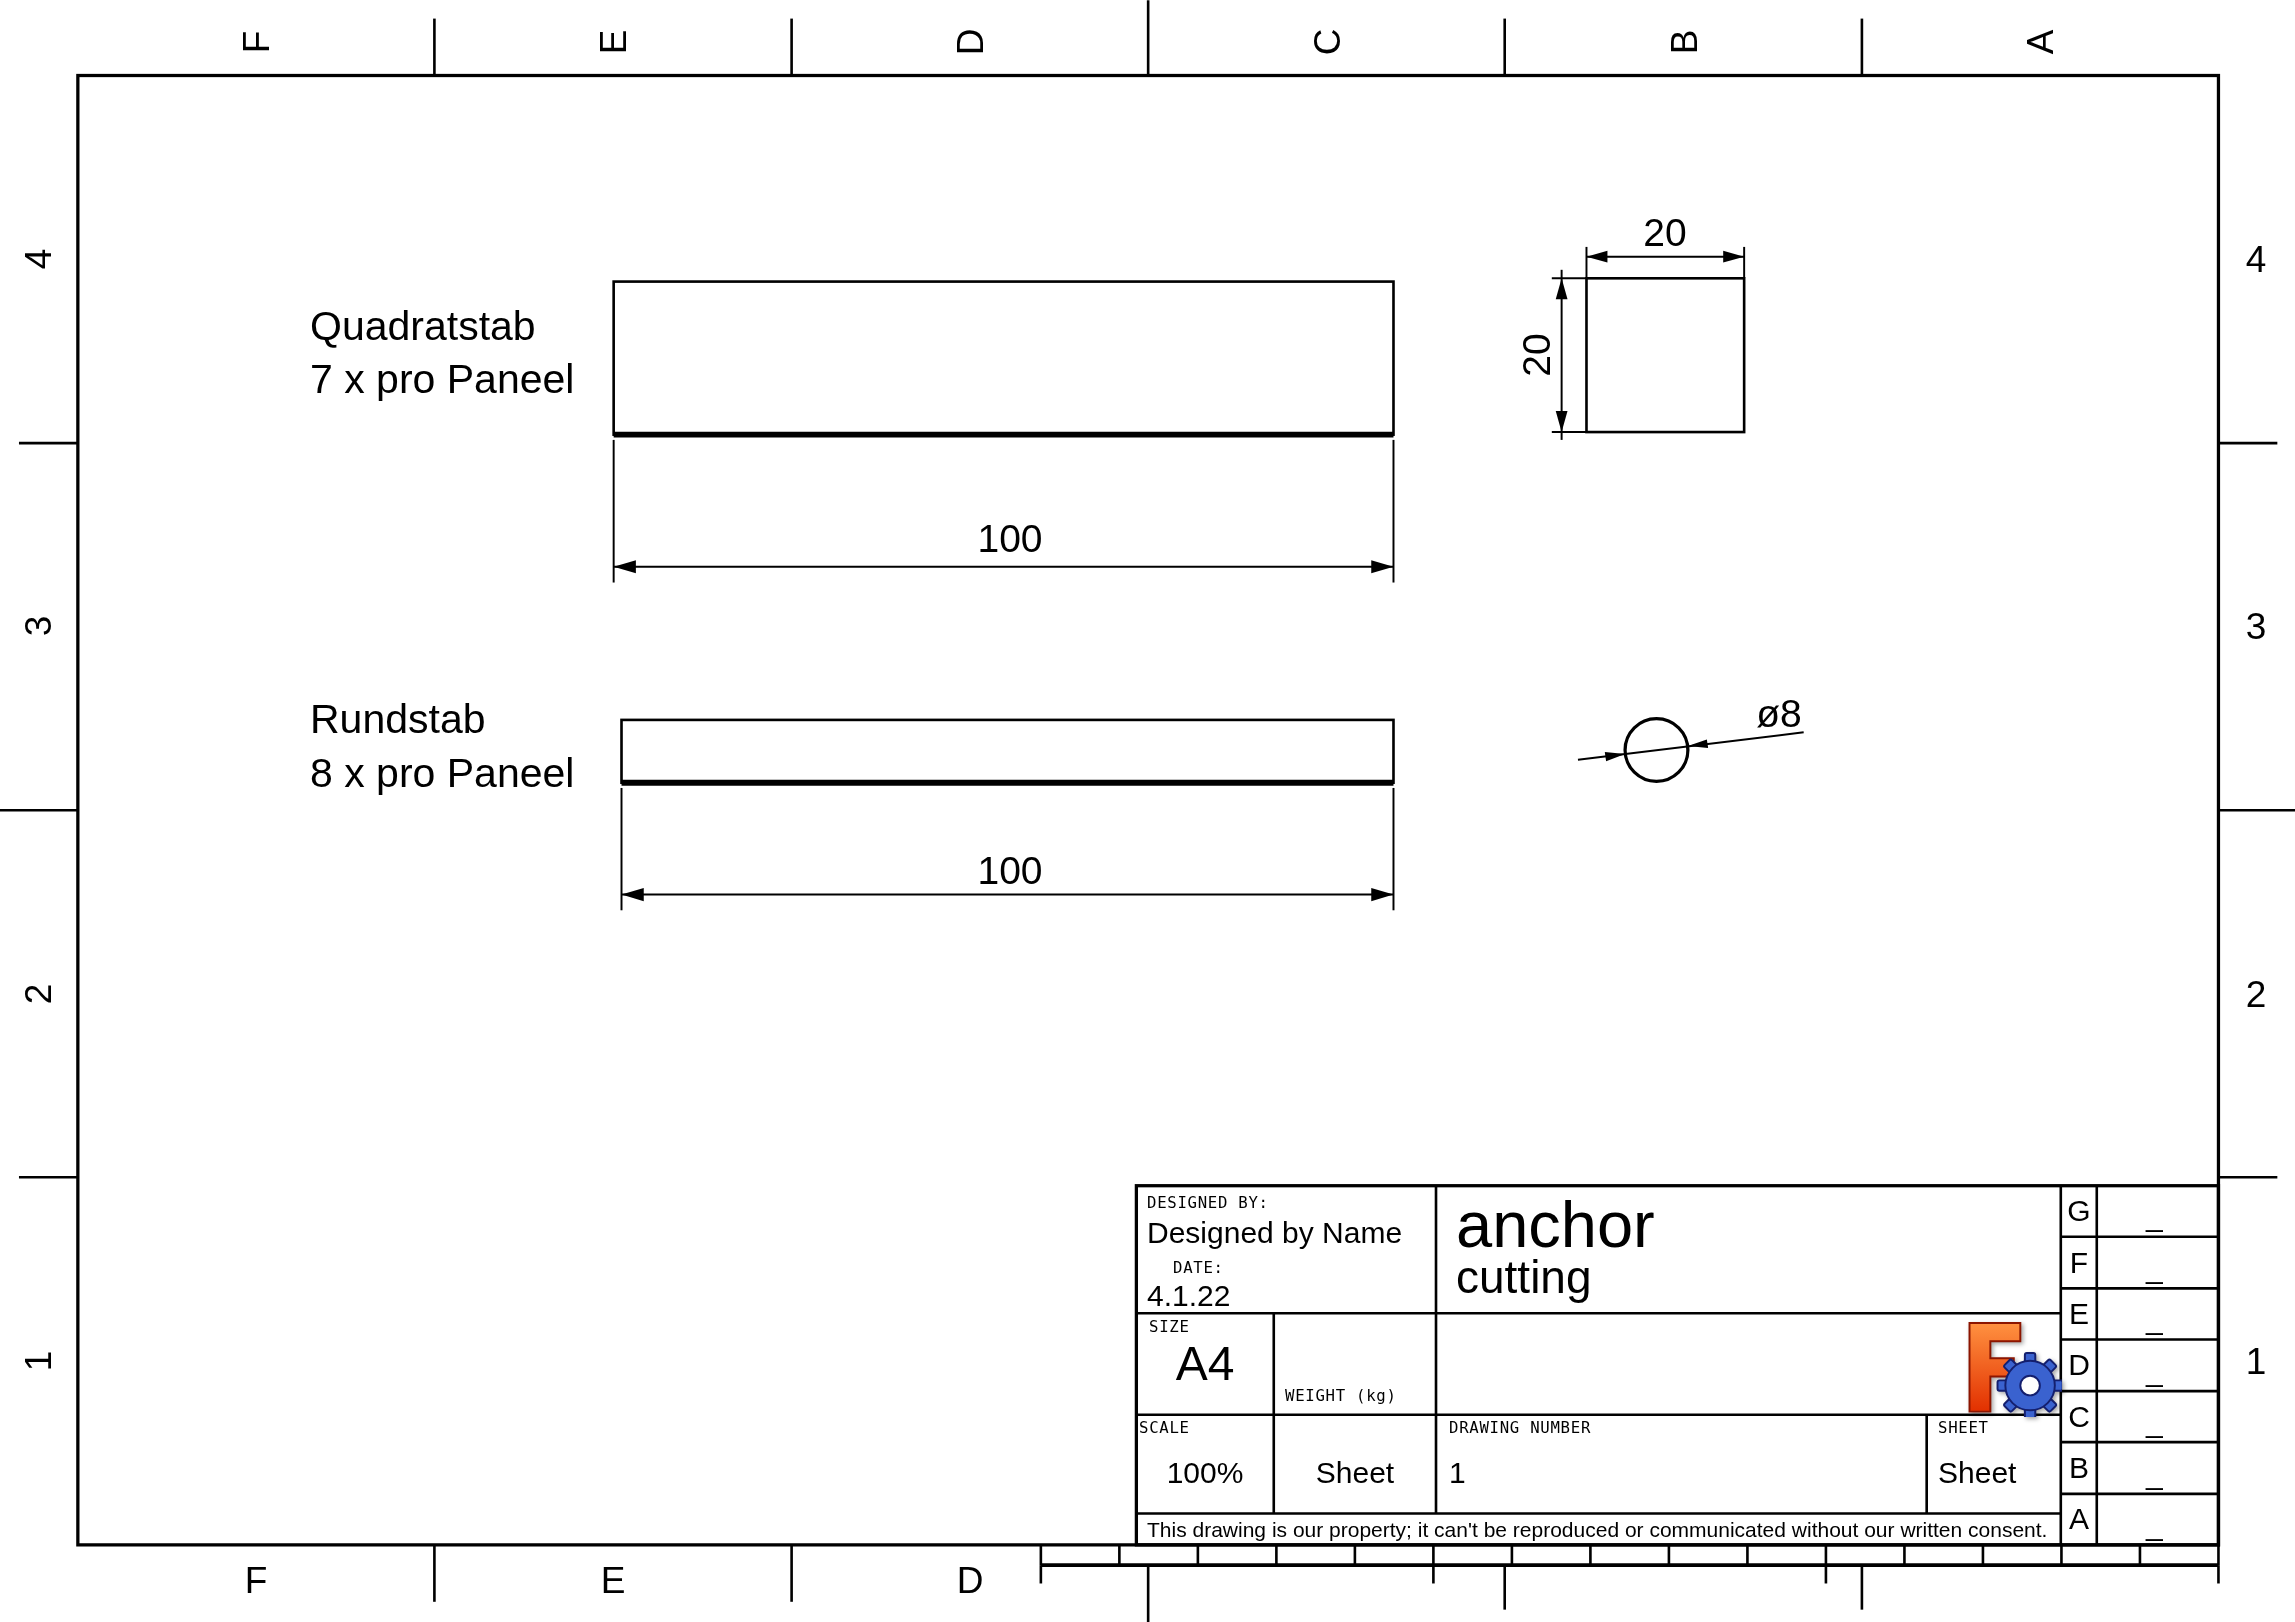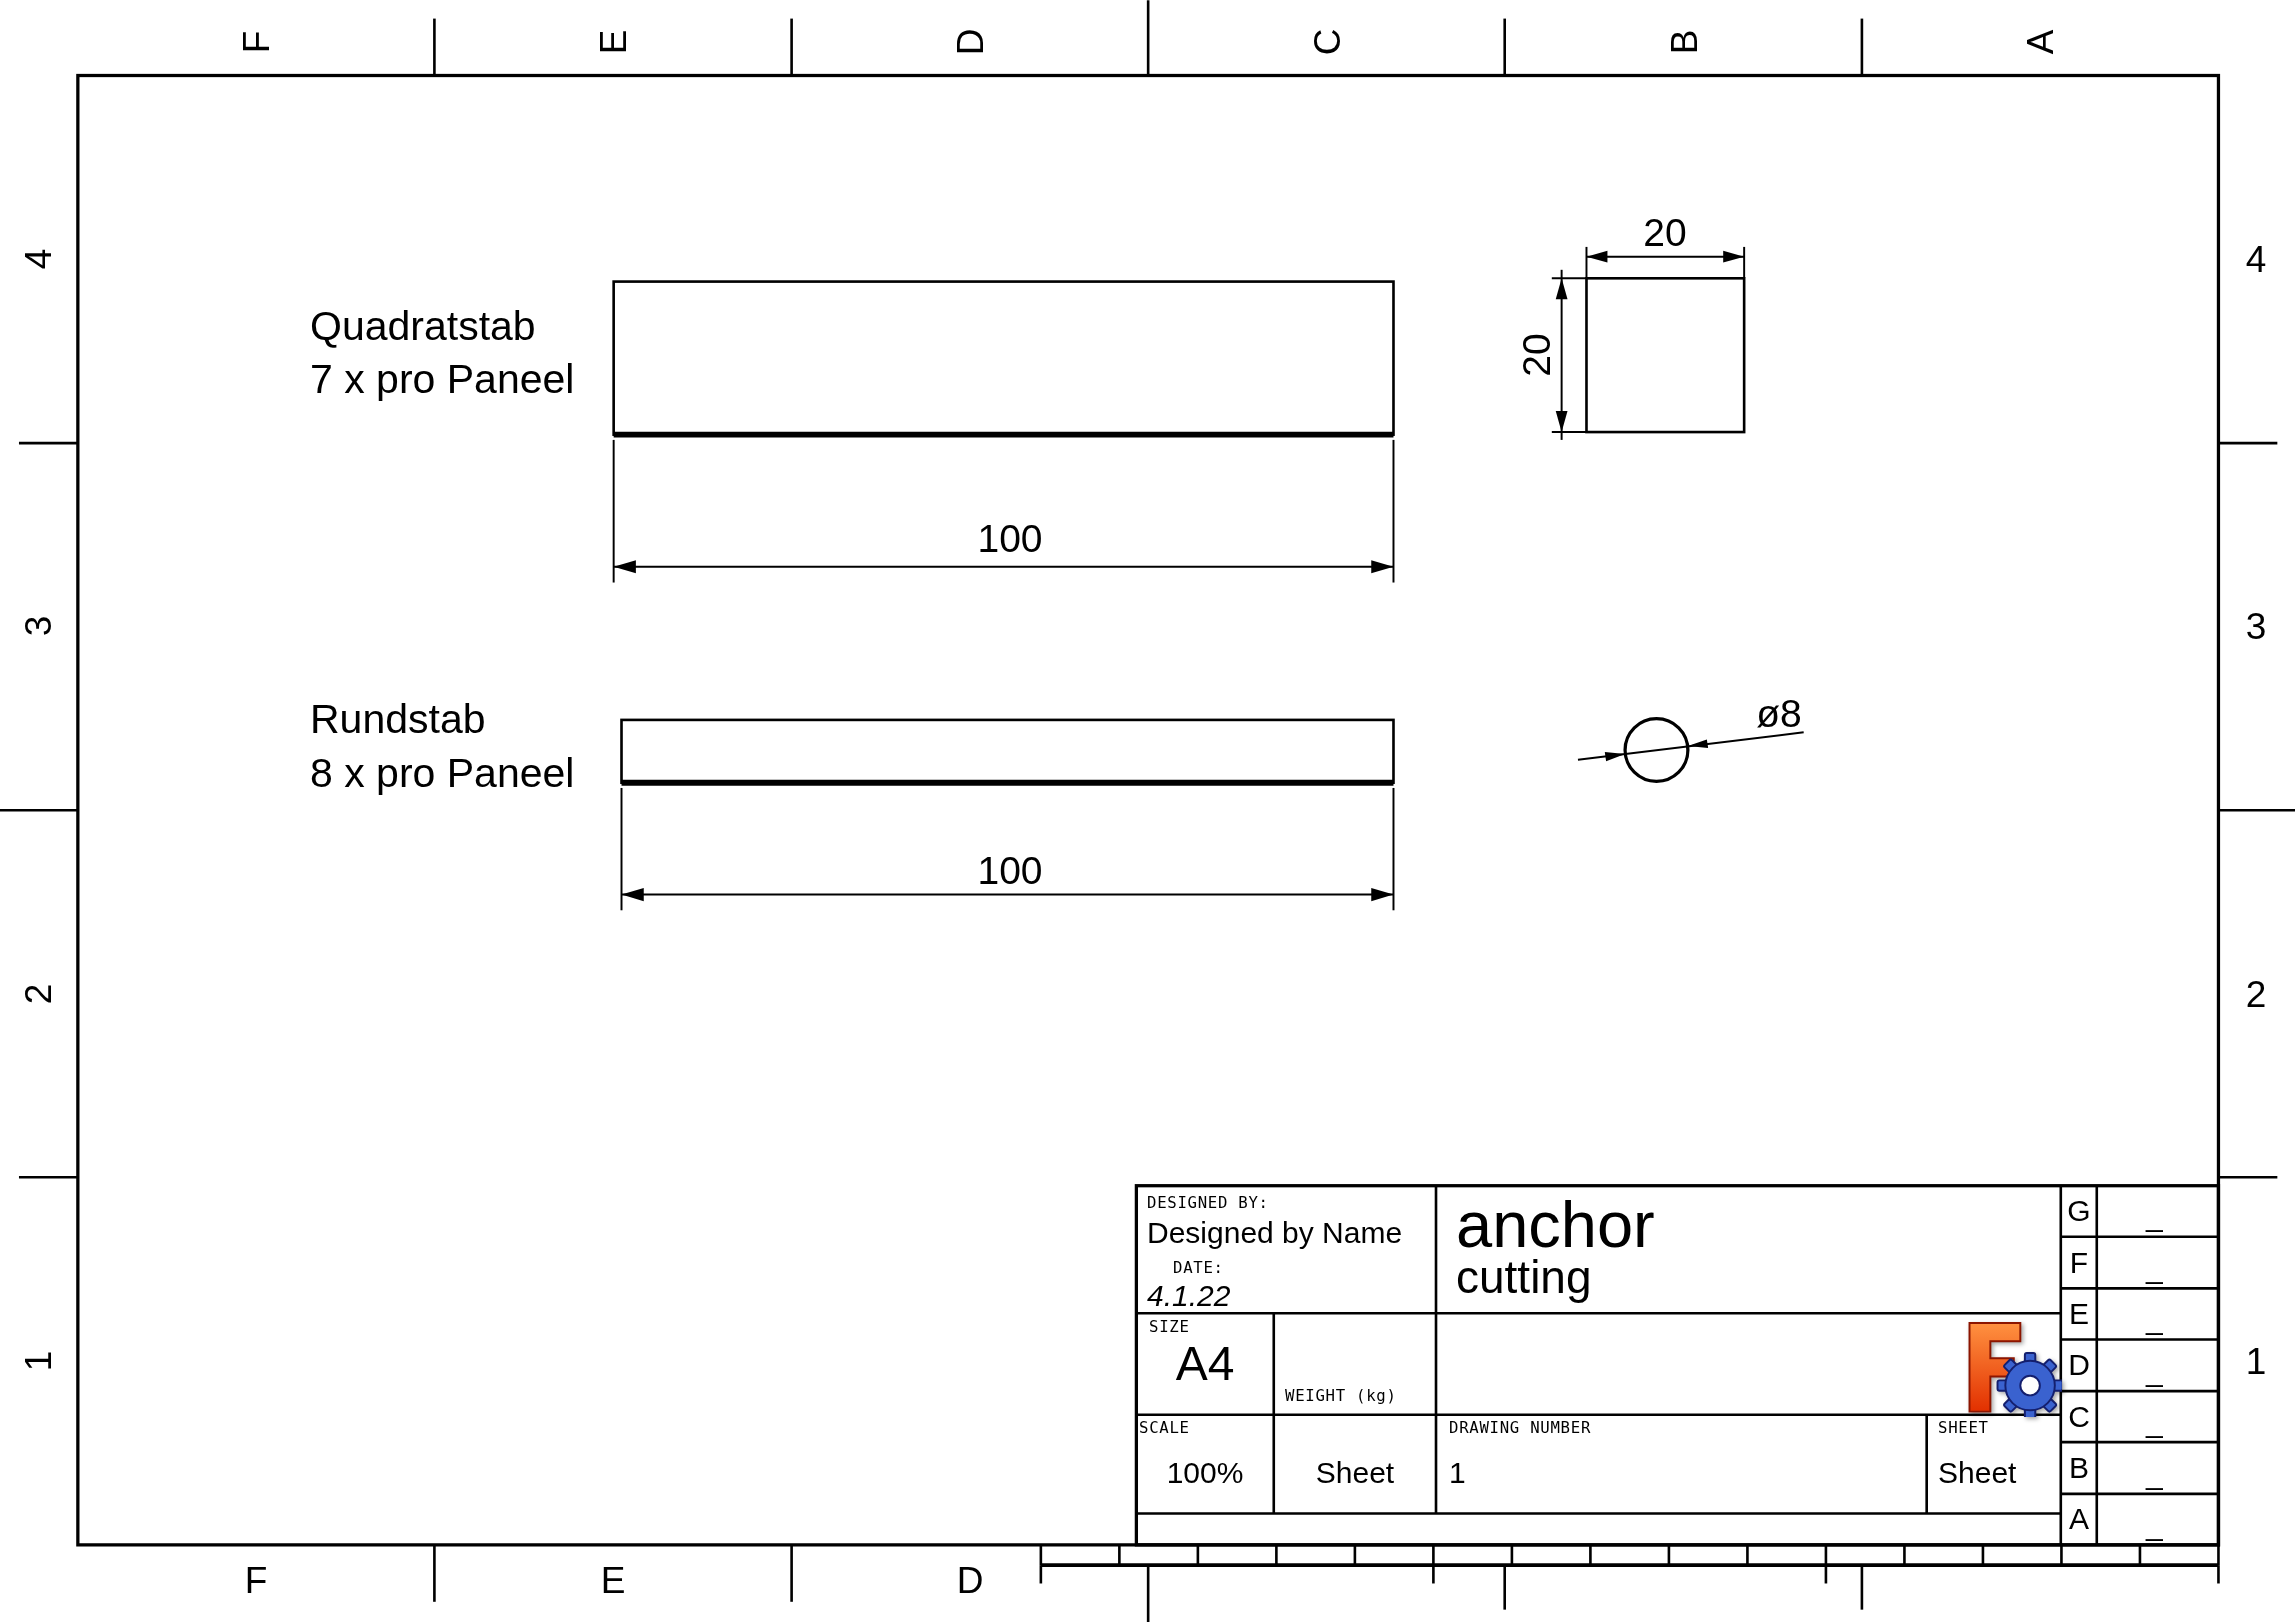--- a/index.html
+++ b/index.html
@@ -164,37 +164,38 @@
   <div class="t dim cr" style="left:1536px;top:355px;">20</div>
 
   <div class="t view-label" style="left:310px;top:699px;">Rundstab</div>
   <div class="t view-label" style="left:310px;top:753px;">8 x pro Paneel</div>
   <div class="t dim c" style="left:1010px;top:870px;">100</div>
   <div class="t dim c" style="left:1779px;top:713px;">ø8</div>
 
   <div class="t lbl" style="left:1147px;top:1195px;">DESIGNED BY:</div>
   <div class="t val" style="left:1147px;top:1218px;">Designed by Name</div>
   <div class="t lbl" style="left:1147px;top:1260px;margin-left:26px;">DATE:</div>
-  <div class="t val" style="left:1147px;top:1281px;font-style:italic;">4.1.22</div>
+  <div class="t val" style="left:1147px;top:1281px;">4.1.22</div>
 
   <div class="t" style="left:1456px;top:1192px;font-size:65px;">anchor</div>
   <div class="t" style="left:1456px;top:1254px;font-size:46px;">cutting</div>
 
   <div class="t lbl" style="left:1149px;top:1319px;">SIZE</div>
   <div class="t" style="left:1205px;top:1340px;font-size:48px;transform:translateX(-50%);">A4</div>
 
   <div class="t lbl" style="left:1139px;top:1420px;">SCALE</div>
   <div class="t val" style="left:1205px;top:1458px;transform:translateX(-50%);">100%</div>
   <div class="t lbl" style="left:1285px;top:1388px;">WEIGHT (kg)</div>
   <div class="t val" style="left:1355px;top:1458px;transform:translateX(-50%);">Sheet</div>
   <div class="t lbl" style="left:1449px;top:1420px;">DRAWING NUMBER</div>
   <div class="t val" style="left:1449px;top:1458px;">1</div>
   <div class="t lbl" style="left:1938px;top:1420px;">SHEET</div>
   <div class="t val" style="left:1938px;top:1458px;">Sheet</div>
 
+  <div class="t" style="left:1147px;top:1519px;font-size:21px;">This drawing is our property; it can't be reproduced or communicated without our written consent.</div>
 
   <div class="t rev c" style="left:2079px;top:1211px;">G</div>
   <div class="t rev c" style="left:2079px;top:1263px;">F</div>
   <div class="t rev c" style="left:2079px;top:1314px;">E</div>
   <div class="t rev c" style="left:2079px;top:1365px;">D</div>
   <div class="t rev c" style="left:2079px;top:1417px;">C</div>
   <div class="t rev c" style="left:2079px;top:1468px;">B</div>
   <div class="t rev c" style="left:2079px;top:1519px;">A</div>
 
   <div class="t rev" style="left:2146px;top:1201px;">_</div>

